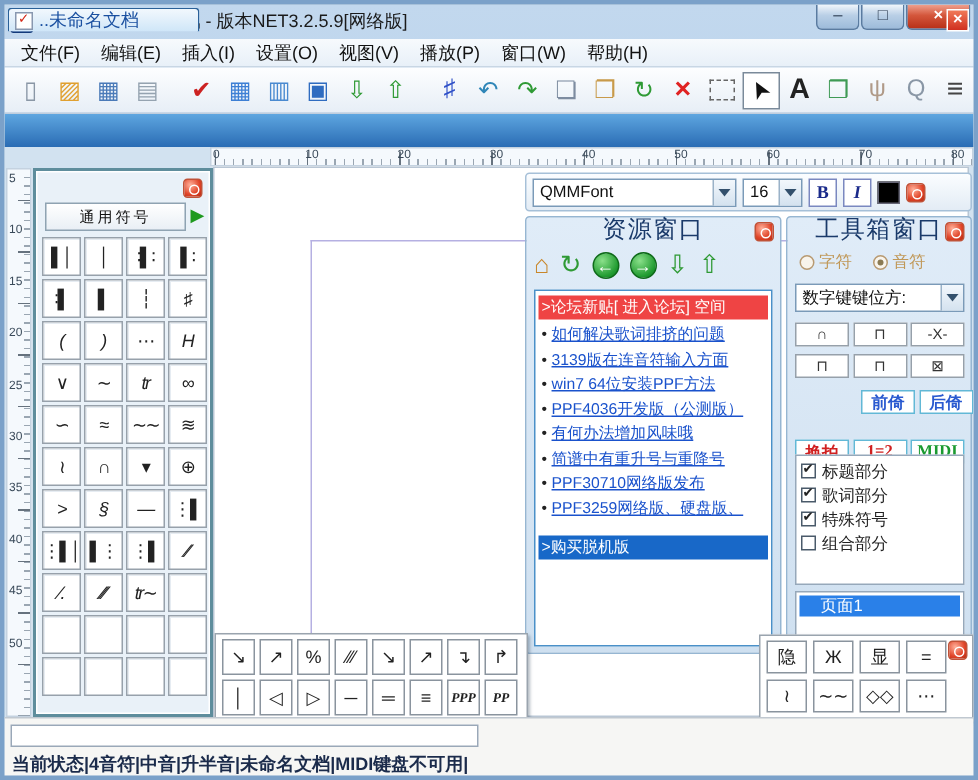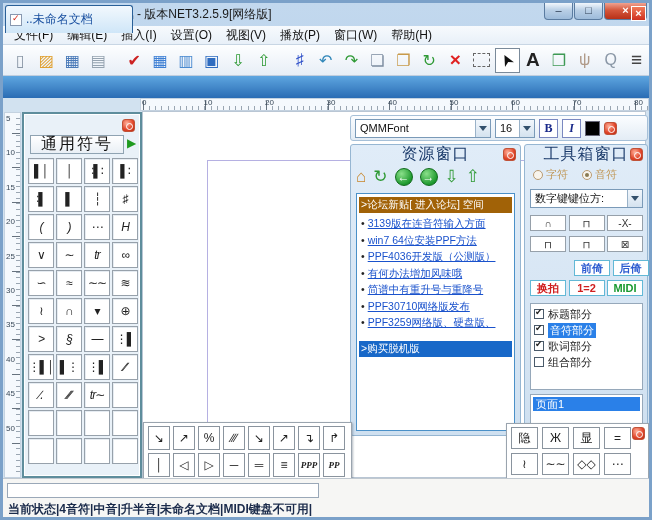--- a/index.html
+++ b/index.html
@@ -27,21 +27,21 @@
   .tbtn.sep{margin-left:10px;}
   .tbtn.big{font-size:19px;font-weight:bold;}
   .tbtn.pressed{background:#fff;border:1px solid #7a8a9a;}
   .tbtn.rot{transform:none;}
   .tbtn.rot>span{display:inline-block;transform:rotate(-118deg);}
   .tbtn.dash::after{content:"";width:15px;height:12px;border:1px dashed #666;}
   .tbtn>span{pointer-events:none;}
   
   .workspace{position:absolute;left:0;top:73px;width:646px;height:402px;background:#d2e2f0;}
   .tabbar{position:absolute;left:0;top:73px;width:646px;height:22px;background:linear-gradient(#5ea6e0,#2a6cb4);}
-  .tab{position:absolute;left:2px;top:2px;width:128px;height:28px;background:linear-gradient(#f2f8fd,#cfe6f8);border:1px solid #2a6098;border-bottom:none;border-radius:3px 3px 0 0;display:flex;align-items:center;padding:0 4px;gap:4px;}
+  .tab{position:absolute;left:2px;top:2px;width:128px;height:16px;background:linear-gradient(#f2f8fd,#cfe6f8);border:1px solid #2a6098;border-bottom:none;border-radius:3px 3px 0 0;display:flex;align-items:center;padding:0 4px;gap:4px;}
   .tabicon{width:12px;height:12px;background:#fff;border:1px solid #8898b0;position:relative;}
   .tabicon::after{content:"✓";position:absolute;left:1px;top:-2px;color:#d42818;font-size:9px;}
   .tab-label{font-size:12px;color:#1a50a0;white-space:nowrap;}
   .tab-close{position:absolute;right:3px;top:3px;width:15px;height:15px;background:linear-gradient(#f07a58,#d03020);border:1px solid #fff;color:#fff;font-size:11px;font-weight:bold;line-height:12px;text-align:center;}
   
   .hruler{position:absolute;left:137px;top:95px;width:509px;height:13px;background:#f5f9fd;border:1px solid #c4d2e0;overflow:hidden;
     background-image:
       repeating-linear-gradient(90deg,#66727e 0 1px,transparent 1px 61.5px),
       repeating-linear-gradient(90deg,#9aa6b2 0 1px,transparent 1px 6.15px);
     background-size:100% 9px,100% 4px;background-position:2px bottom,2px bottom;background-repeat:no-repeat;}
@@ -51,21 +51,21 @@
     background-image:
       repeating-linear-gradient(0deg,#66727e 0 1px,transparent 1px 34.4px),
       repeating-linear-gradient(0deg,#9aa6b2 0 1px,transparent 1px 5.7px);
     background-size:8px 100%,4px 100%;background-position:right 1px,right 1px;background-repeat:no-repeat;}
   .vnum{height:34.4px;font-size:8px;color:#3a4a5a;padding-top:1px;padding-left:1px;}
   
   .palette{position:absolute;left:19px;top:109px;width:120px;height:366px;background:#e9f1f8;border:2px solid #5e8d9c;box-shadow:inset 0 0 0 1px #fff;overflow:hidden;}
   .pclose{width:13px;height:13px;border-radius:3px;border:1px solid #c05238;background:radial-gradient(circle at 35% 30%,#ffb09a,#e04428 60%,#b82c14);position:relative;}
   .pclose::after{content:"";position:absolute;left:3px;top:3px;width:5px;height:5px;border:1.5px solid #fff;border-radius:50%;}
   .palette .pclose{position:absolute;right:5px;top:5px;}
-  .pal-header{position:absolute;left:6px;top:21px;width:94px;height:19px;background:linear-gradient(#ffffff,#e9eff5);border:1px solid #8fa3b2;font-size:16px;color:#111;display:flex;align-items:center;justify-content:center;letter-spacing:2px;}
+  .pal-header{position:absolute;left:6px;top:21px;width:94px;height:19px;background:linear-gradient(#ffffff,#e9eff5);border:1px solid #8fa3b2;font-size:10px;color:#111;display:flex;align-items:center;justify-content:center;letter-spacing:2px;}
   .pal-arrow{position:absolute;left:103px;top:21px;font-size:12px;color:#1f9a1f;line-height:17px;}
   .pal-grid{position:absolute;left:4px;top:44px;display:grid;grid-template-columns:repeat(4,26px);grid-auto-rows:26px;gap:2px;}
   .pal-cell{background:#fff;border:1px solid #97a1ab;box-shadow:inset 1px 1px 0 #e6ecf2;display:flex;align-items:center;justify-content:center;font-size:12px;color:#222;letter-spacing:-1px;font-style:italic;overflow:hidden;}
   
   .canvas{position:absolute;left:139px;top:108px;width:504px;height:367px;background:#fff;border:1px solid #b9c6d4;}
   .page-corner{position:absolute;left:64px;top:48px;right:0;bottom:0;border-left:1px solid #b5b0e2;border-top:1px solid #b5b0e2;}
   
   .format-bar{position:absolute;left:347px;top:112px;width:298px;height:26px;background:linear-gradient(#fbfdff,#e3ecf5);border:1px solid #a6c0d8;border-radius:3px;display:flex;align-items:center;padding:0 4px;gap:4px;}
   .combo{height:19px;background:#fff;border:1px solid #7a9ab8;display:flex;align-items:center;justify-content:space-between;padding-left:4px;font-size:11px;color:#111;}
   .combo .caret{width:15px;height:17px;background:linear-gradient(#f2f7fc,#d4e2ef);border-left:1px solid #9ab2c8;display:flex;align-items:center;justify-content:center;}
@@ -77,47 +77,47 @@
   .swatch{width:15px;height:15px;background:#000;border:1px solid #667;}
   
   .fpanel{position:absolute;background:linear-gradient(#e0ecf8,#cfe0f0);border:1px solid #96b6d2;border-radius:3px;}
   .fpanel .ptitle{height:17px;font-size:16px;color:#1a3a6a;text-align:center;line-height:17px;letter-spacing:1px;}
   .fpanel>.pclose{position:absolute;right:4px;top:3px;}
   .resource{left:347px;top:141px;width:171px;height:292px;}
   .res-icons{position:absolute;left:5px;top:19px;width:160px;height:25px;display:flex;align-items:center;gap:7px;}
   .ricon.plain{font-size:17px;line-height:20px;}
   .ricon.circle{width:18px;height:18px;border-radius:50%;background:radial-gradient(circle at 35% 30%,#8ae08a,#1f9a2f 70%,#147a20);border:1px solid #0f6a1a;color:#fff;font-size:12px;display:flex;align-items:center;justify-content:center;}
   .res-content{position:absolute;left:5px;top:48px;width:159px;height:238px;background:#fff;border:1px solid #4a90c8;padding:3px 2px;font-size:10.5px;overflow:hidden;}
-  .rheader{background:#a16207;color:#fff;padding:1px 2px;margin-bottom:2px;white-space:nowrap;}
+  .rheader{background:#ef4444;color:#fff;padding:1px 2px;margin-bottom:2px;white-space:nowrap;}
   .rlink-row{display:flex;align-items:flex-start;line-height:16.5px;white-space:nowrap;}
   .rlink-row::before{content:"•";color:#222;margin:0 3px 0 2px;}
   .rlink{color:#1a52cc;text-decoration:underline;}
   .buyheader{background:#1868c8;color:#fff;padding:1px 2px;margin-top:10px;margin-bottom:2px;}
   .buylink{color:#1a52cc;text-decoration:underline;line-height:16.5px;padding-left:2px;white-space:nowrap;}
   
   .toolbox{left:521px;top:141px;width:124px;height:292px;}
   .radios{position:absolute;left:8px;top:22px;display:flex;gap:14px;}
   .radio{display:flex;align-items:center;gap:3px;font-size:11px;color:#c09858;}
   .radio .rdot{width:10px;height:10px;border-radius:50%;border:1px solid #b89a72;background:#f8f4ec;position:relative;}
   .radio.sel .rdot::after{content:"";position:absolute;left:2px;top:2px;width:4px;height:4px;border-radius:50%;background:#8a7a52;}
   .keymap{position:absolute;left:5px;top:44px;width:113px;height:19px;}
   .symgrid{position:absolute;display:grid;grid-template-columns:repeat(3,36px);gap:2.5px;left:5px;}
   .symgrid.r1{top:70px;}
   .symgrid.r2{top:91px;}
   .symgrid.r3{top:115px;margin-left:44px;}
-  .symgrid.r4{top:135px;}
+  .symgrid.r4{top:148px;font-family:Liberation Serif, serif;}
   .sym-cell{height:16px;background:#fff;border:1px solid #96a0aa;display:flex;align-items:center;justify-content:center;font-size:10px;color:#333;overflow:hidden;}
   .txt-cell{height:16px;background:#fff;border:1px solid #62b8d6;display:flex;align-items:center;justify-content:center;font-size:11px;font-weight:bold;overflow:hidden;}
   .cbbox{position:absolute;left:5px;top:158px;width:113px;height:87px;background:#fff;border:1px solid #96a8ba;padding:2px 3px;}
   .cbrow{display:flex;align-items:center;gap:4px;height:16px;font-size:11px;color:#222;}
   .cbrow .box{width:10px;height:10px;border:1px solid #4a5a6a;background:#fff;position:relative;flex:0 0 10px;}
   .cbrow.checked .box::after{content:"✔";position:absolute;left:0px;top:-3px;font-size:9px;color:#222;}
   .cbrow.sel .cblabel{background:#2a80e8;color:#fff;padding:0 2px;}
   .pagelist{position:absolute;left:5px;top:249px;width:113px;height:38px;background:#fff;border:1px solid #96a8ba;padding:2px;}
-  .pagerow{background:#2a80e8;color:#fff;font-size:11px;height:14px;line-height:14px;padding-left:3px;}
+  .pagerow{background:#2a80e8;color:#fff;font-size:11px;height:14px;line-height:14px;padding-left:14px;}
   
   .bpanel{position:absolute;background:#fff;border:1px solid #9aa4ae;box-shadow:1px 1px 2px rgba(60,80,100,.4);}
   .bottom-panel{left:140px;top:419px;width:209px;height:59px;padding:3px 4px;}
   .brow{display:flex;gap:3px;margin-bottom:3px;}
   .bcell{width:22px;height:24px;background:#fff;border:1px solid #8a949e;display:flex;align-items:center;justify-content:center;font-size:12px;color:#222;overflow:hidden;}
   .bcell.it{font-family:"Liberation Serif","DejaVu Serif",serif;font-style:italic;font-weight:bold;font-size:9px;}
   .right-panel{left:503px;top:420px;width:143px;height:58px;padding:3px 4px;}
   .rpcell{width:27px;height:22px;background:#fff;border:1px solid #8a949e;display:flex;align-items:center;justify-content:center;font-size:12px;color:#222;margin-right:4px;overflow:hidden;}
   .rprow{display:flex;margin-bottom:4px;}
   .right-panel .pclose{position:absolute;right:3px;top:3px;}
@@ -349,20 +349,23 @@
         <div class="ricon plain" style="color: rgb(47, 154, 53);">↻</div>
         <div class="ricon circle">←</div>
         <div class="ricon circle">→</div>
         <div class="ricon plain" style="color: rgb(47, 154, 53);">⇩</div>
         <div class="ricon plain" style="color: rgb(47, 154, 53);">⇧</div>
       </div>
     <div class="res-content">
       <div class="rheader">&gt;论坛新贴[ 进入论坛] 空间</div>
       <div>
 
+      <div class="rlink-row">
+          <span class="rlink">如何解决歌词排挤的问题</span>
+        </div>
           <div class="rlink-row">
           <span class="rlink">3139版在连音符输入方面</span>
         </div>
           <div class="rlink-row">
           <span class="rlink">win7 64位安装PPF方法</span>
         </div>
           <div class="rlink-row">
           <span class="rlink">PPF4036开发版（公测版）</span>
         </div>
           <div class="rlink-row">
@@ -422,27 +425,27 @@
     <div class="txt-cell" style="color: rgb(208, 32, 32);">换拍</div>
         <div class="txt-cell" style="color: rgb(208, 32, 32);">1=2</div>
         <div class="txt-cell" style="color: rgb(26, 154, 48);">MIDI</div>
       </div>
     <div class="cbbox">
 
     <div class="cbrow checked">
         <span class="box"></span>
         <span class="cblabel">标题部分</span>
       </div>
-        <div class="cbrow checked sel">
-        <span class="box"></span>
-        <span class="cblabel">音符部分</span>
-      </div>
         <div class="cbrow checked">
         <span class="box"></span>
         <span class="cblabel">歌词部分</span>
+      </div>
+        <div class="cbrow checked">
+        <span class="box"></span>
+        <span class="cblabel">特殊符号</span>
       </div>
         <div class="cbrow">
         <span class="box"></span>
         <span class="cblabel">组合部分</span>
       </div>
       </div>
     <div class="pagelist">
       <div class="pagerow">页面1</div>
     </div>
   </div>

